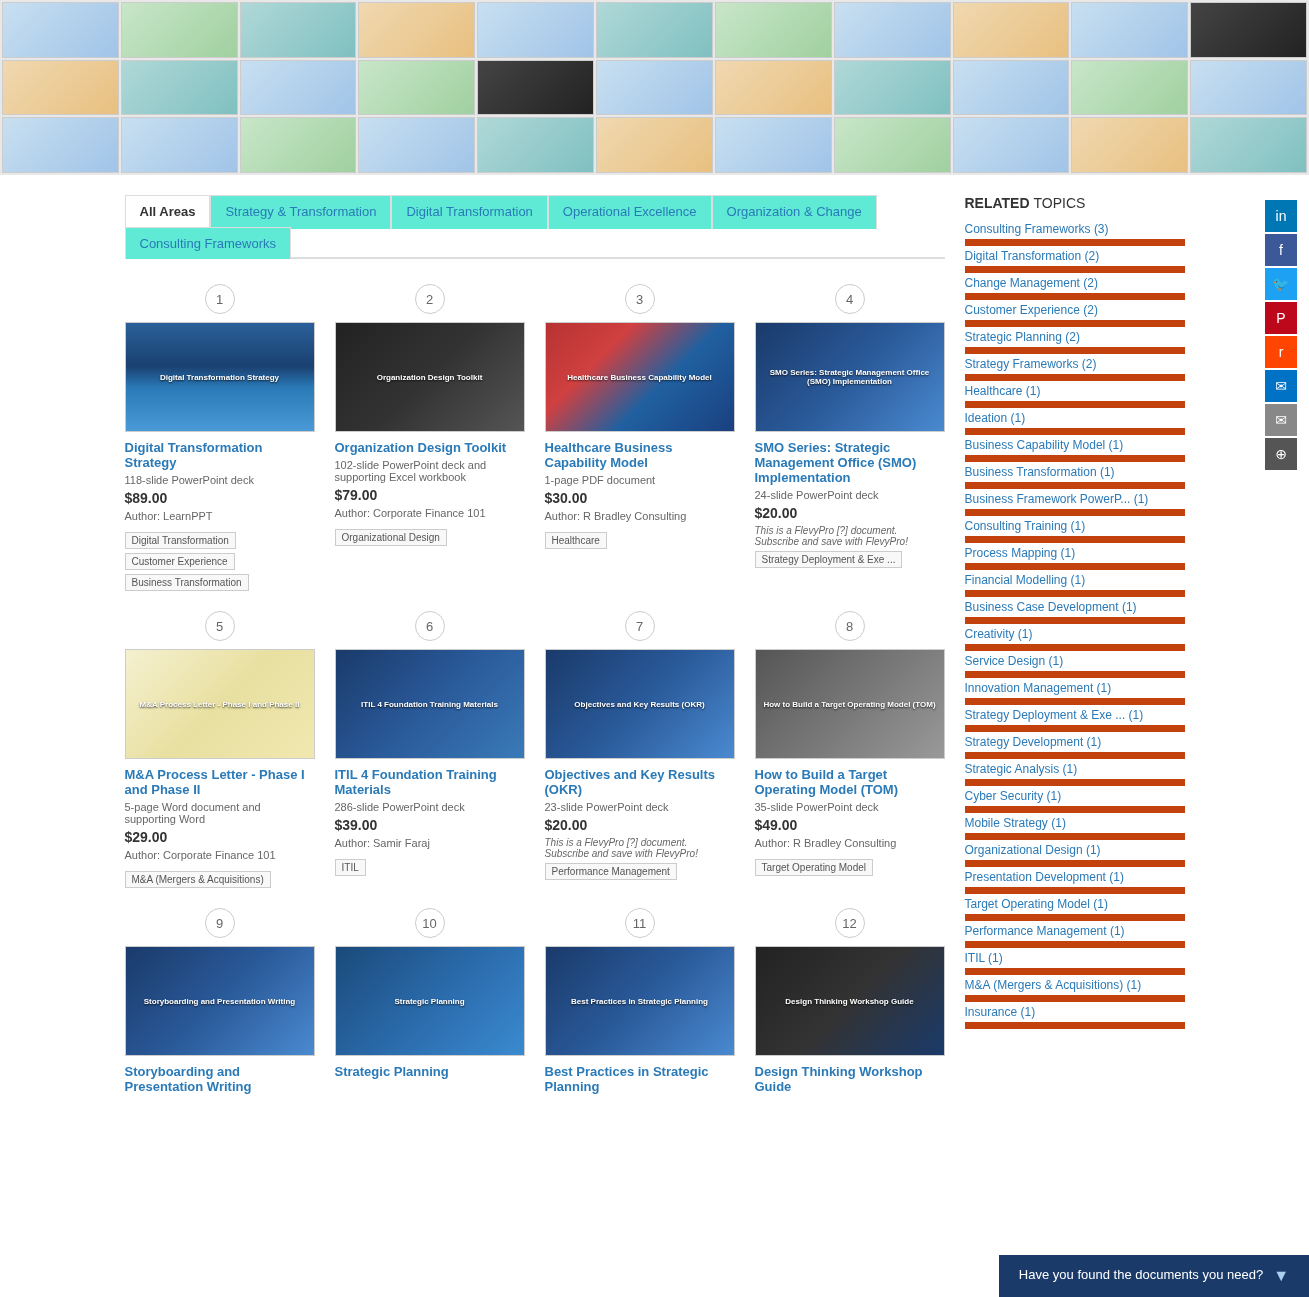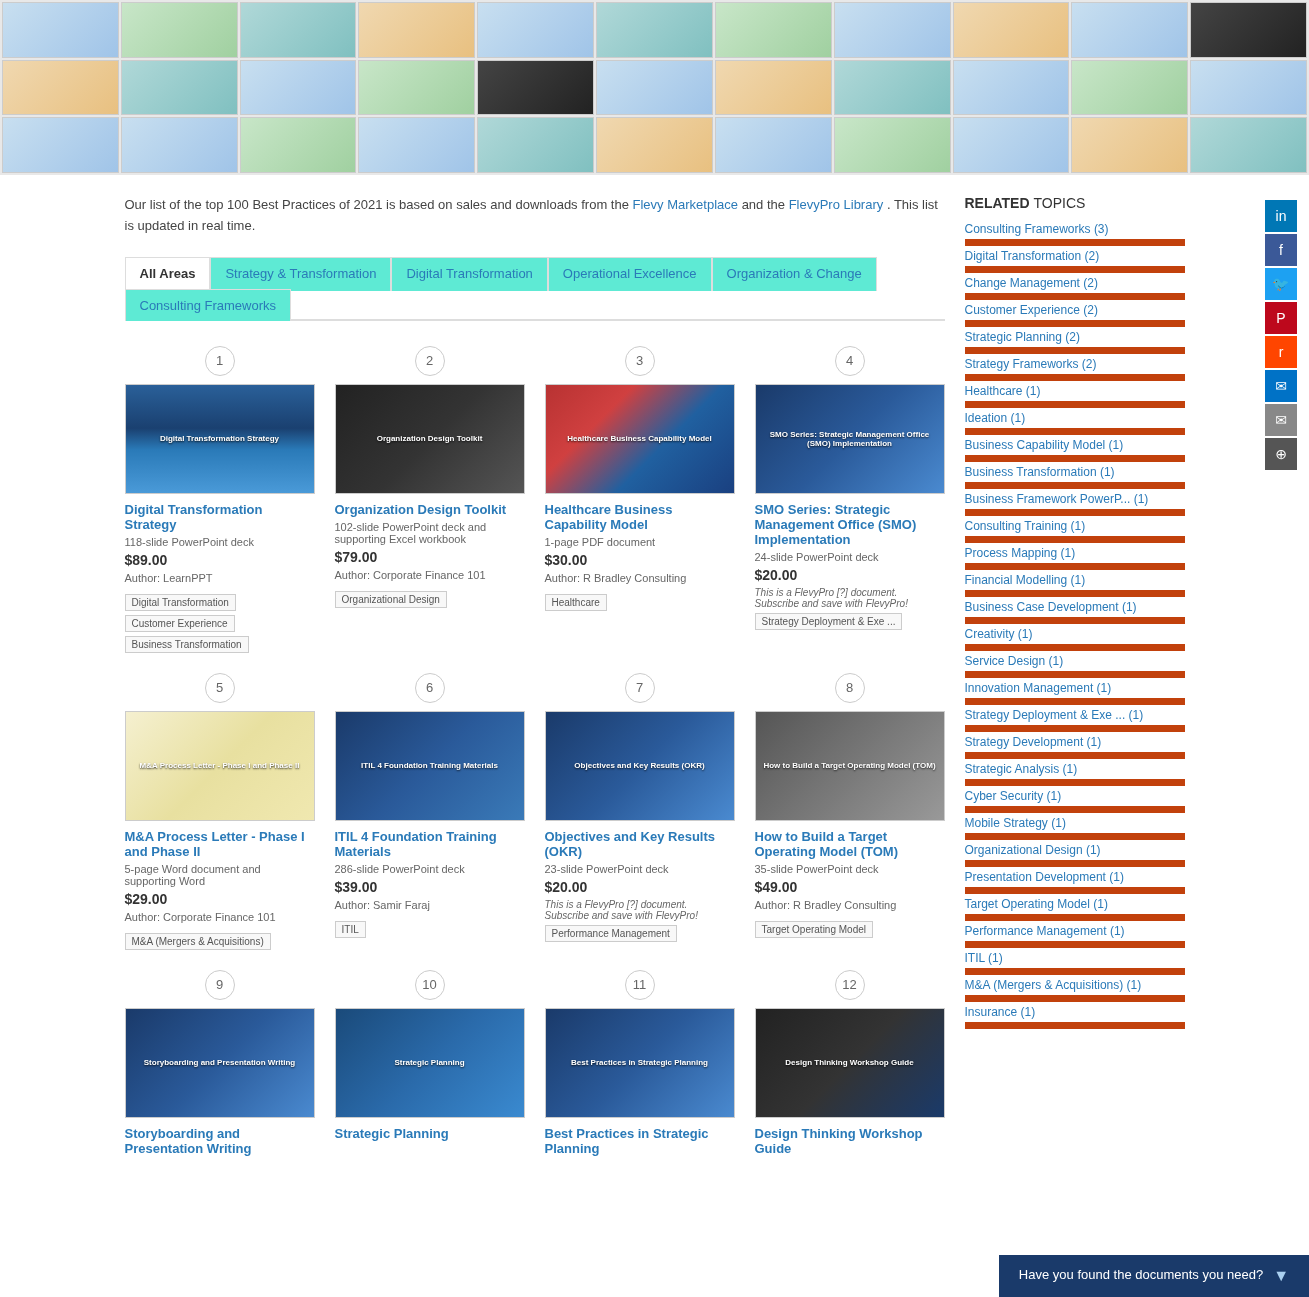--- a/index.html
+++ b/index.html
@@ -130,27 +130,20 @@
       <div class="strip-cell blue"></div>
       <div class="strip-cell orange"></div>
       <div class="strip-cell teal"></div>
     </div>
   </div>
 
 <div class="main-container">
   <div class="content-area">
 
 
-    <p class="page-description">
-      <span>Our list of the top 100 Best Practices of 2021 is based on sales and downloads from the </span>
-      <a href="#">Flevy Marketplace</a>
-      <span> and the </span>
-      <a href="#">FlevyPro Library</a>
-      <span>. This list is updated in real time.</span>
-    </p>
 
     <div class="tabs" id="tabs-container">
         <a class="tab active" href="#">All Areas</a>
         <a class="tab" href="#">Strategy &amp; Transformation</a>
         <a class="tab" href="#">Digital Transformation</a>
         <a class="tab" href="#">Operational Excellence</a>
         <a class="tab" href="#">Organization &amp; Change</a>
         <a class="tab" href="#">Consulting Frameworks</a>
       </div>
 

